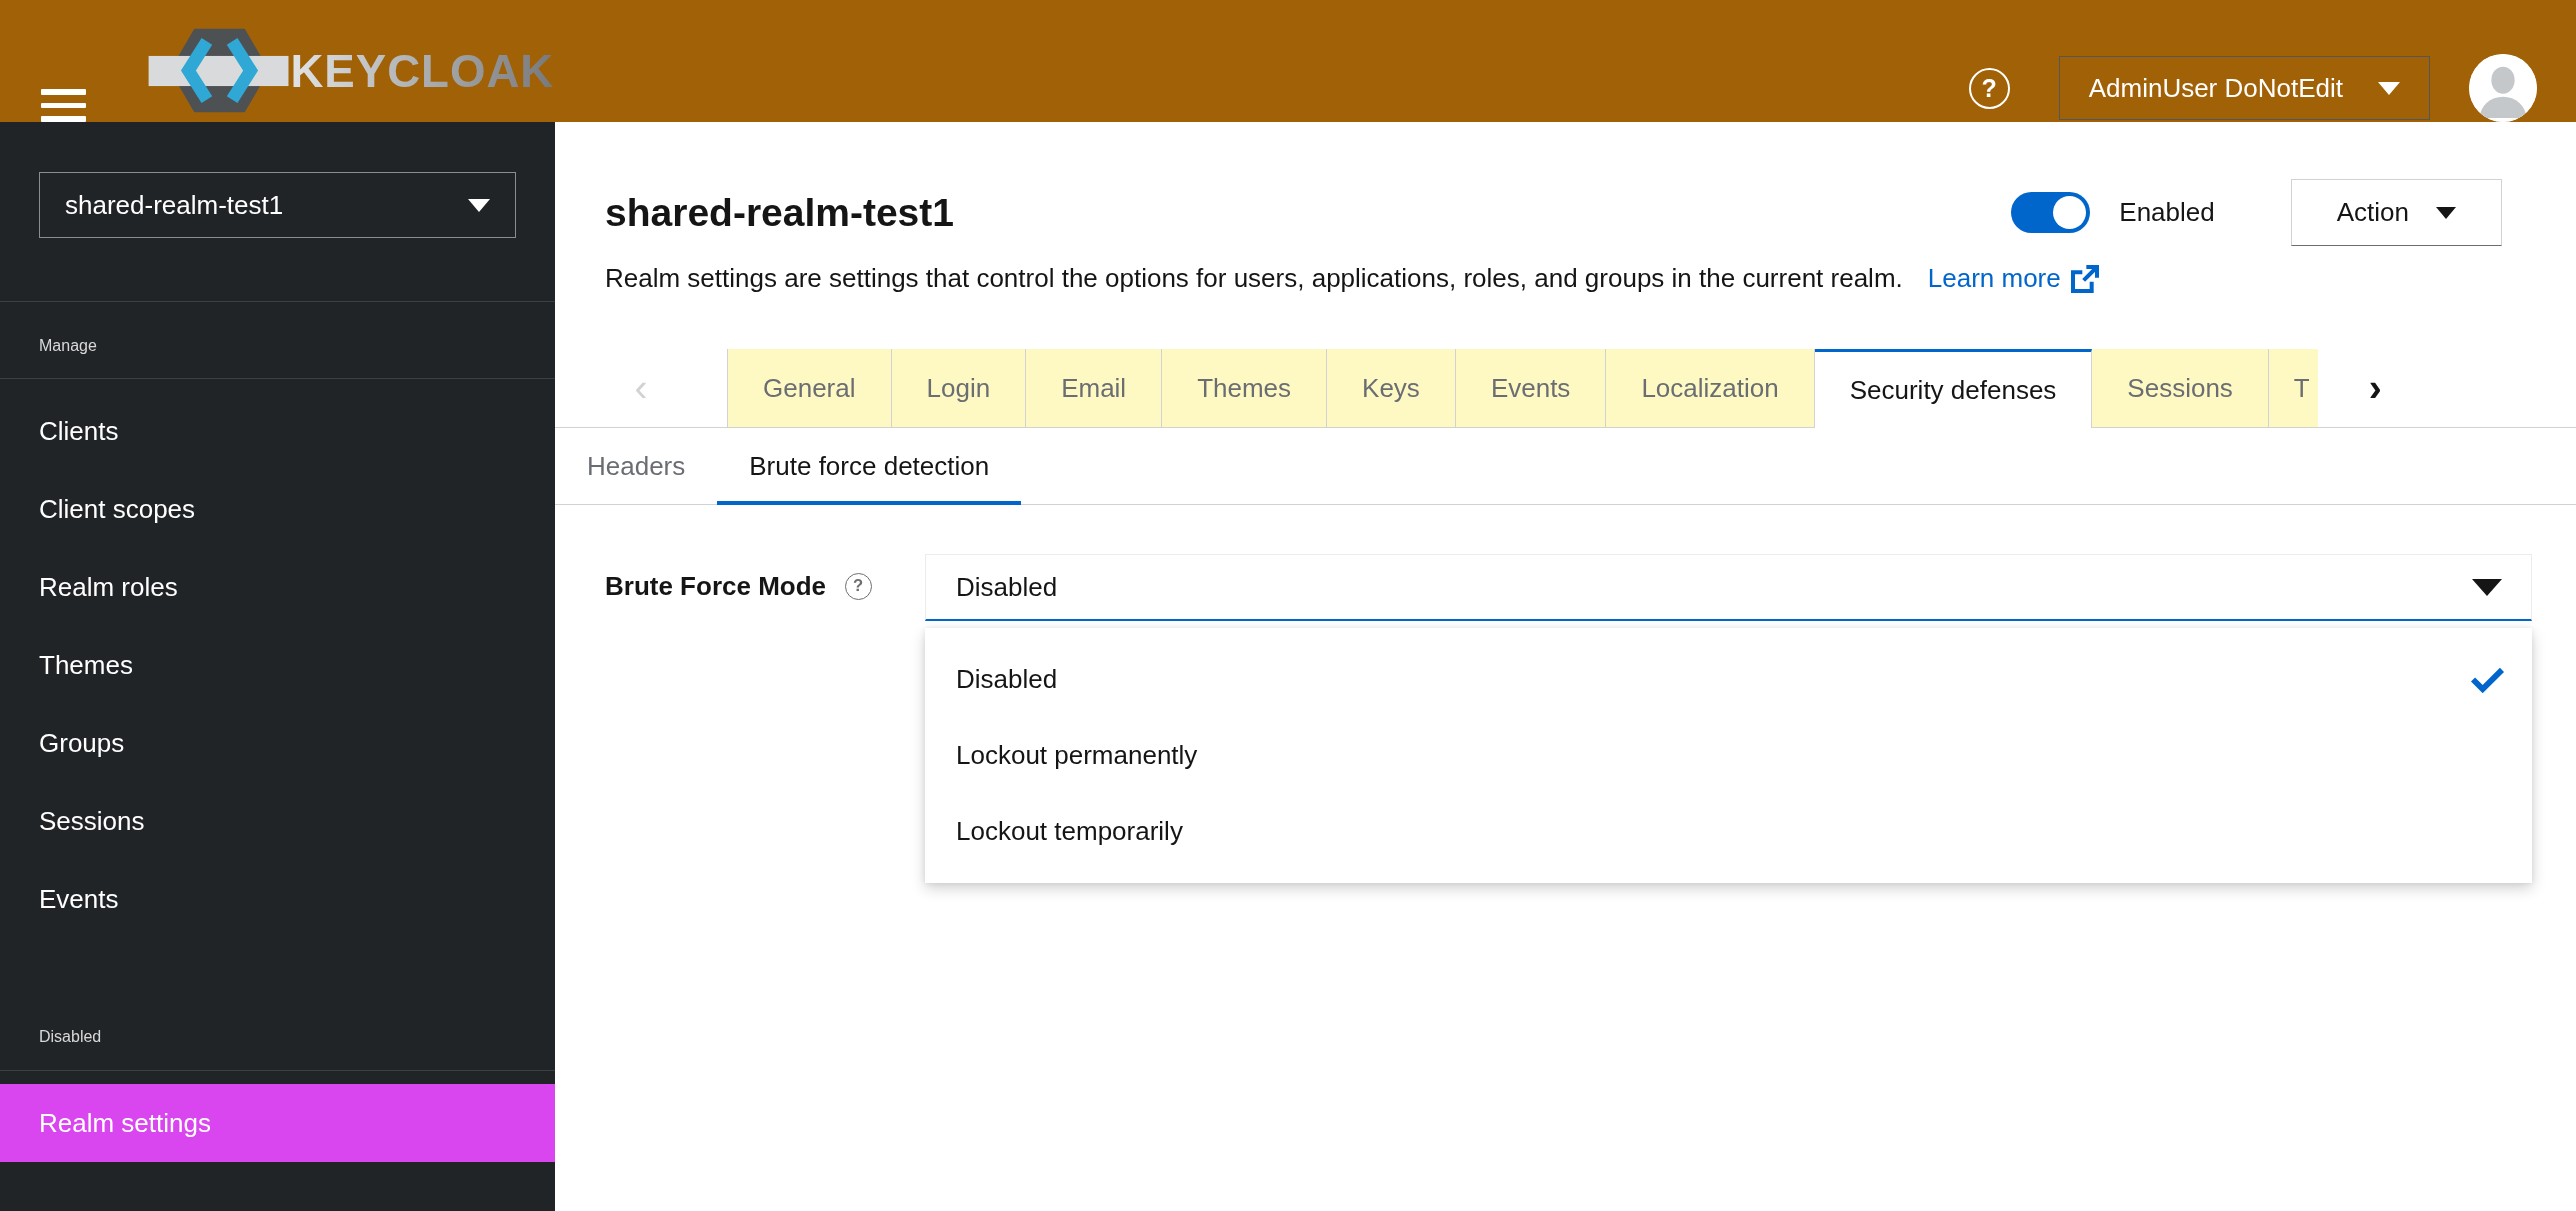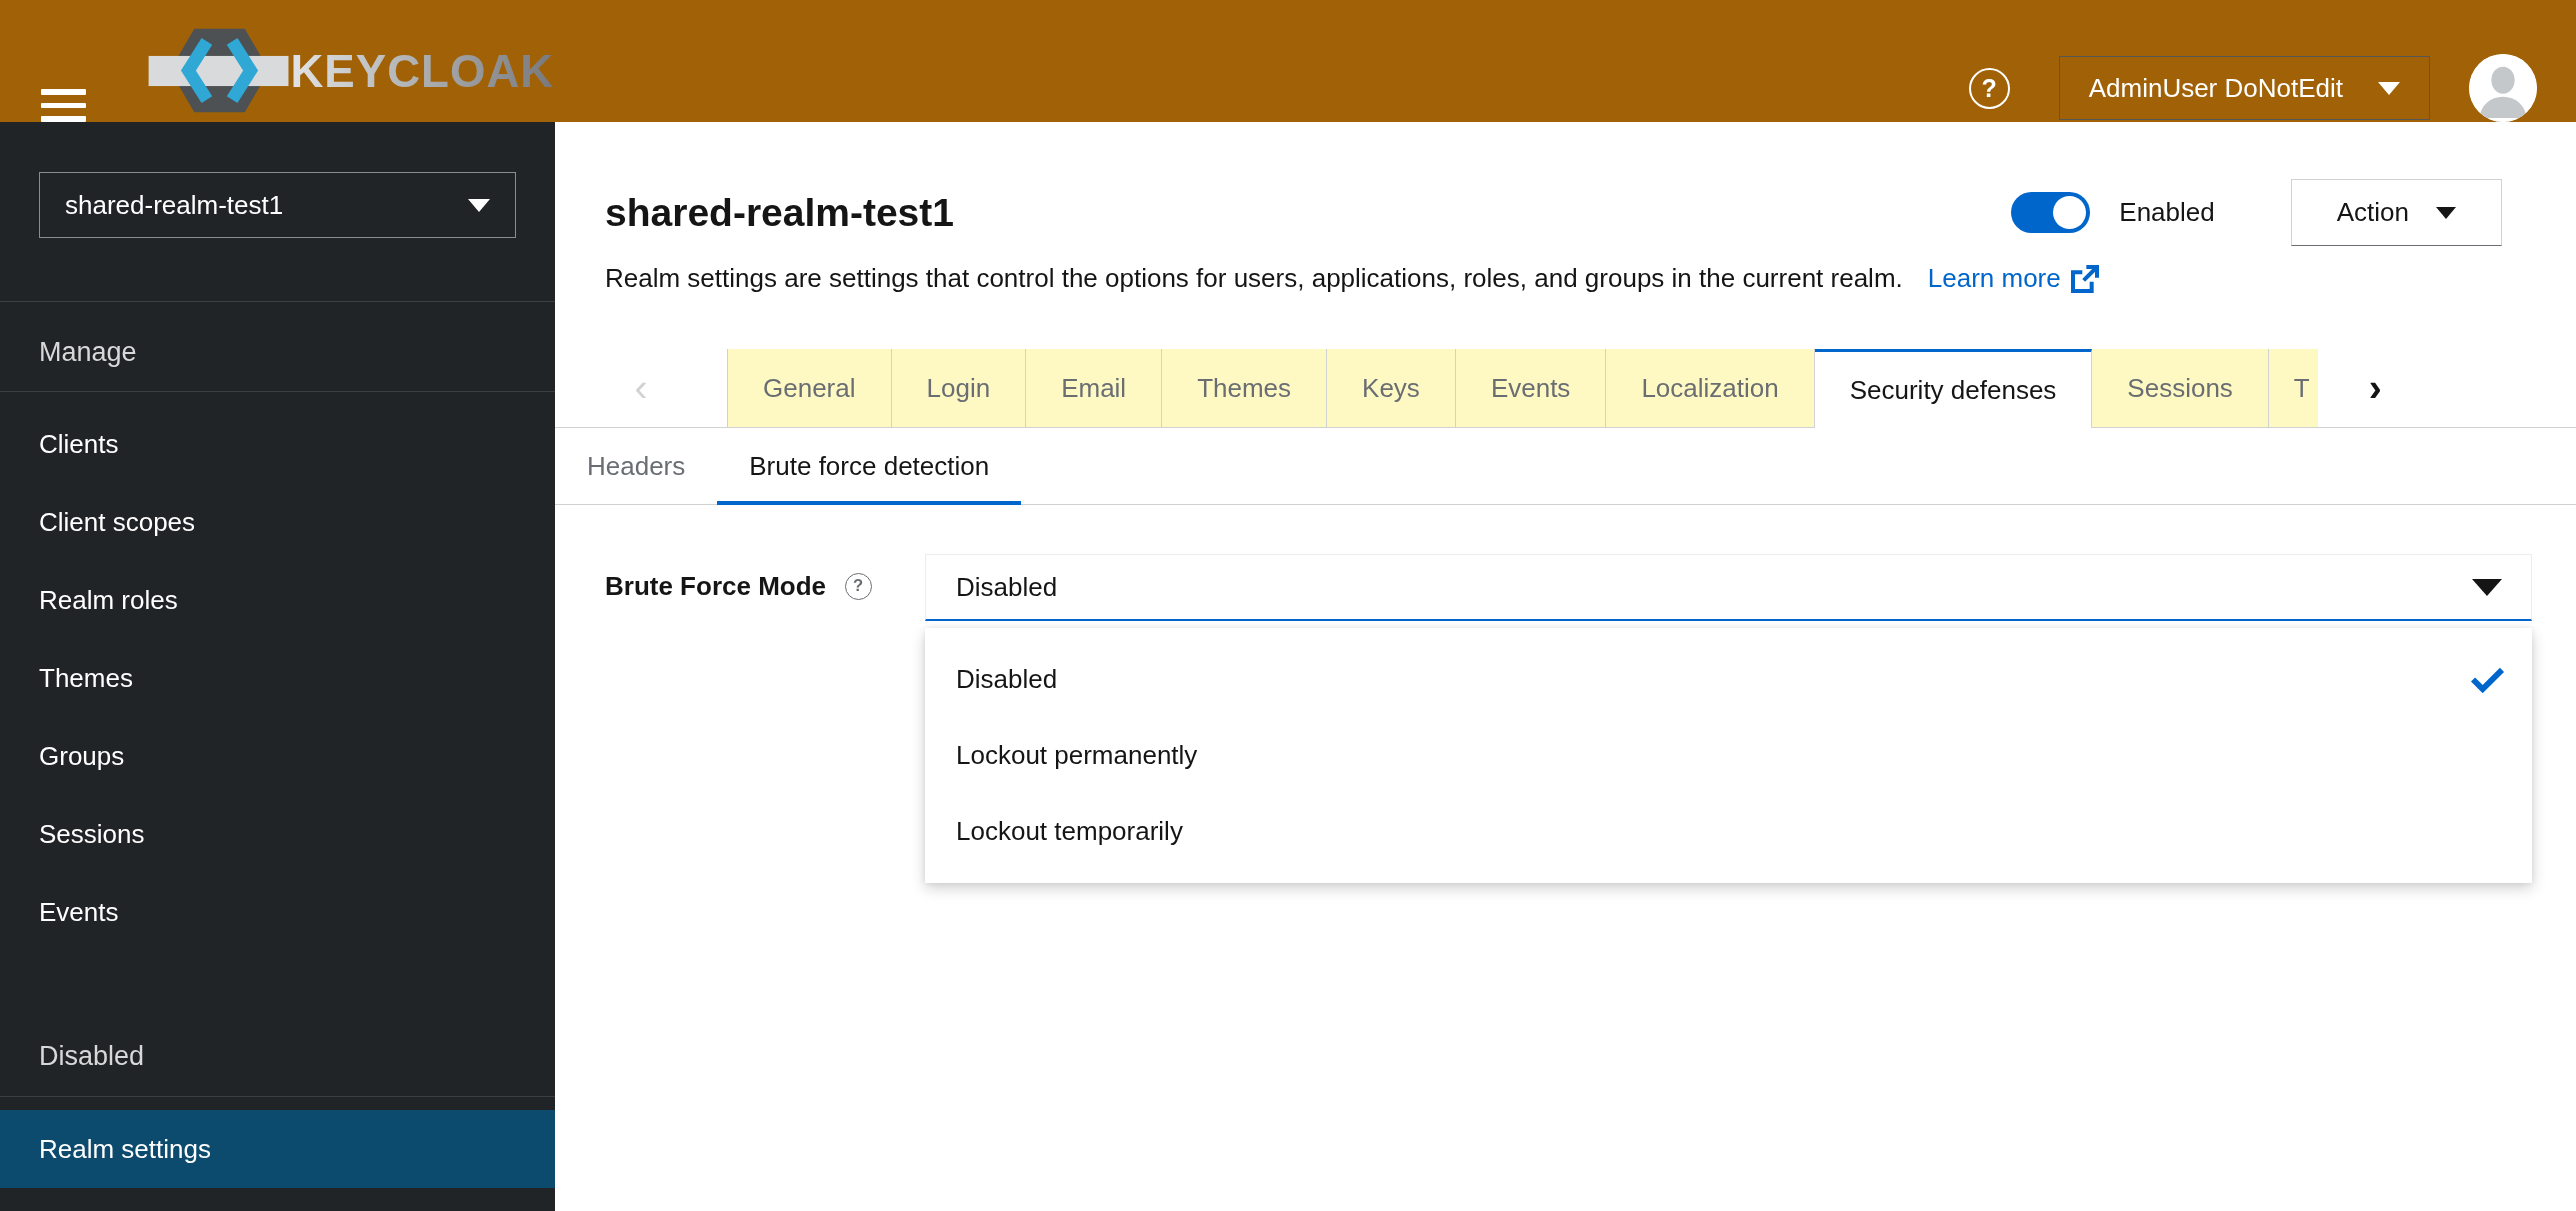--- a/index.html
+++ b/index.html
@@ -82,32 +82,32 @@
     padding: 0 25px;
     cursor: pointer;
     color: #ffffff;
   }
   .nav { margin-top: 63px; }
   .nav-section-title {
     border-top: 1px solid #3c3f42;
     border-bottom: 1px solid #3c3f42;
     padding: 35px 39px 23.4px 39px;
     color: #d8d8d8;
-    font-size: 27px;
+    font-size: 16px;
   }
   .nav-section-title.second { border-top: none; padding-top: 72px; }
   .nav-items { padding: 13.6px 0 17.5px 0; }
   .nav-item {
     height: 78px;
     display: flex; align-items: center;
     padding: 0 39px;
     color: #ffffff;
     cursor: pointer;
   }
-  .nav-item.active { background: #0c4a6e; }
+  .nav-item.active { background: #d946ef; }
 
   
   .content { flex: 1; background: #ffffff; position: relative; }
   .content-header { padding: 0 74px 0 50px; }
   .title-row { display: flex; align-items: center; margin-top: 66px; height: 49px; }
   .page-title { font-size: 39px; font-weight: 700; line-height: 49px; }
   .toggle-group { margin-left: auto; display: flex; align-items: center; }
   .toggle {
     width: 79px; height: 41px;
     background: #0066cc;

